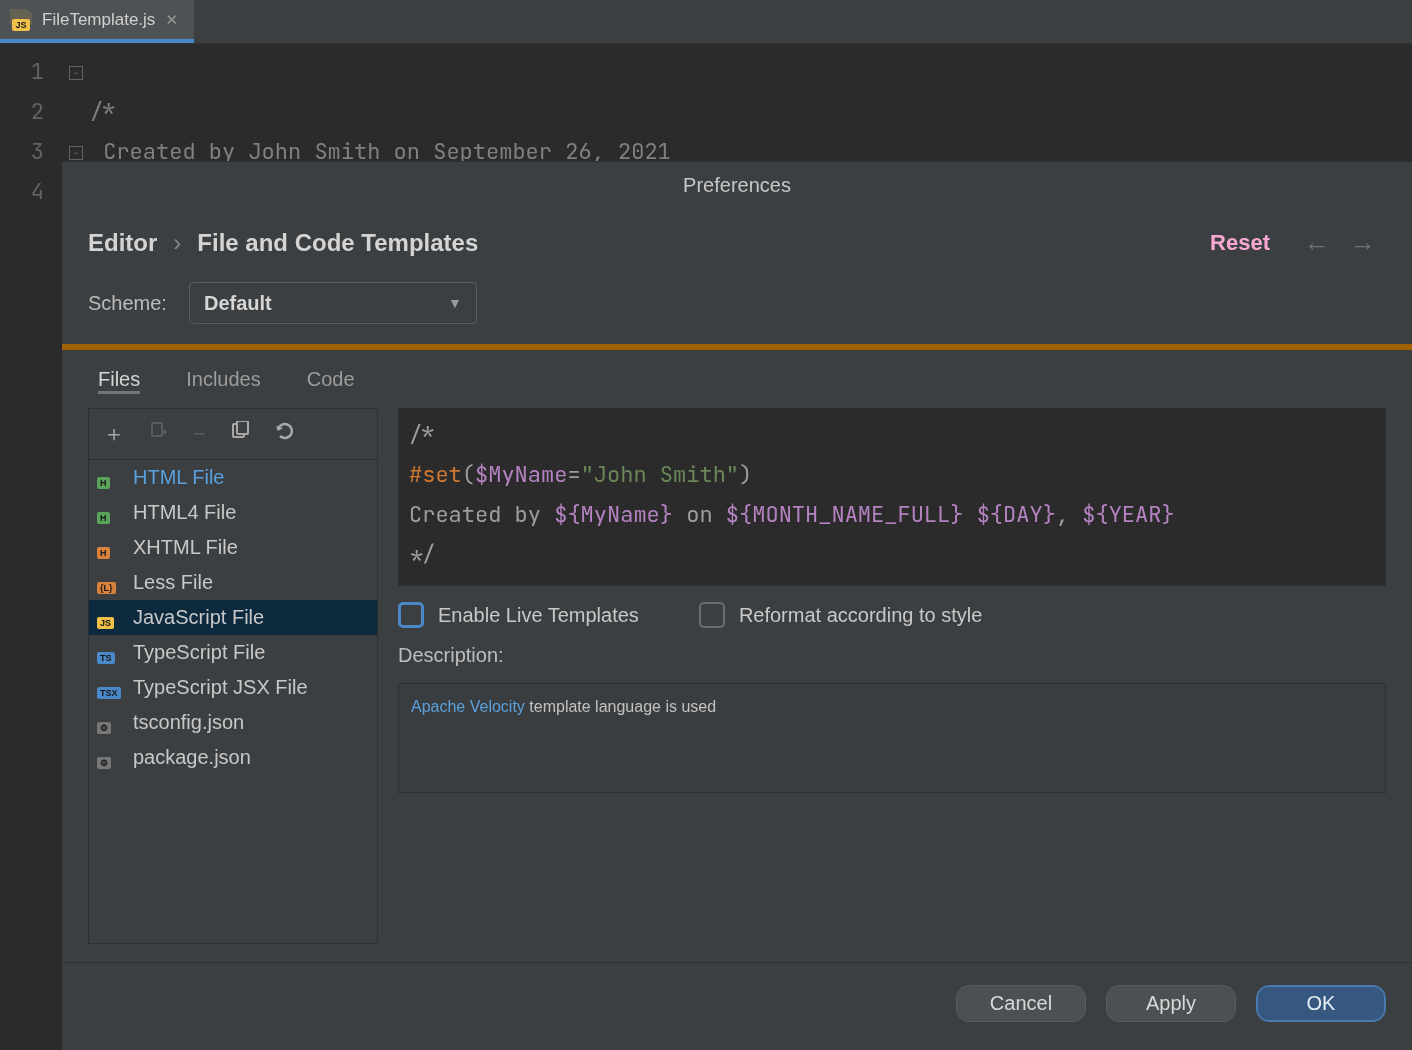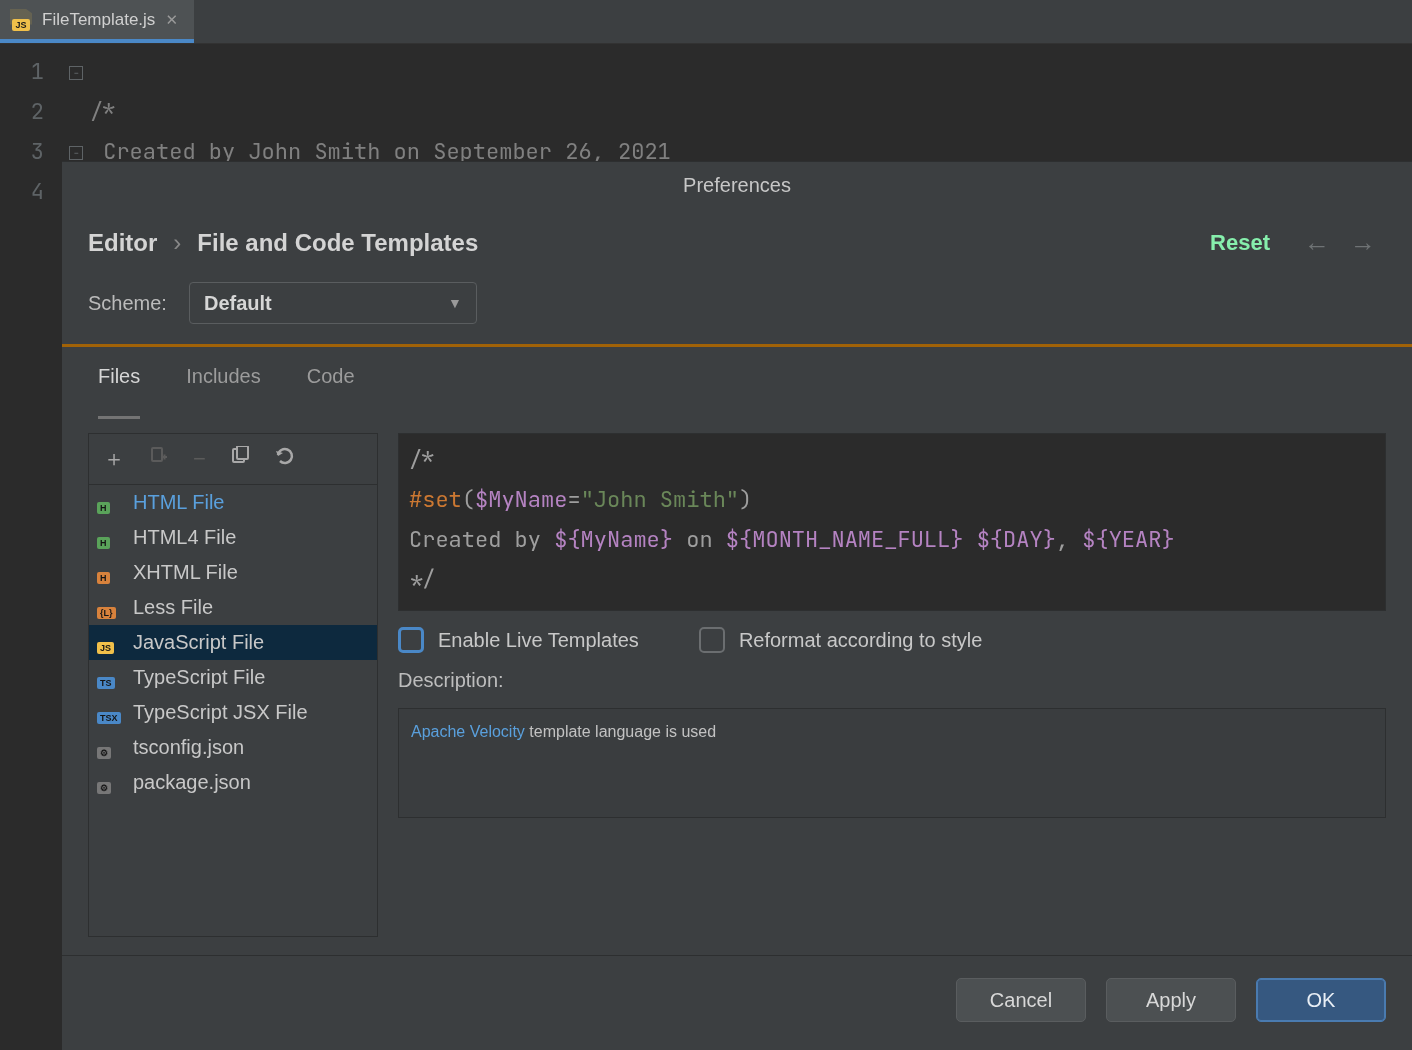--- a/index.html
+++ b/index.html
@@ -102,43 +102,43 @@
     color: #c7c7c7;
     padding: 12px 0 16px;
   }
   .crumb-row {
     display: flex; align-items: center;
     padding: 14px 26px 20px 26px;
   }
   .crumb-row .crumbs { font-size: 24px; font-weight: 700; color: #d4d4d4; display:flex; gap:16px; align-items:center;}
   .crumb-row .crumbs .sep { color:#888; font-weight:400;}
   .crumb-row .spacer { flex:1; }
-  .crumb-row .reset { color:#86efac; font-size:22px; font-weight:700; margin-right: 24px; cursor:pointer;}
+  .crumb-row .reset { color:#f9a8d4; font-size:22px; font-weight:700; margin-right: 24px; cursor:pointer;}
   .navarrow { color:#6f7375; font-size:26px; padding:0 10px; }
 
   .scheme-row {
     display:flex; align-items:center; gap:22px;
     padding: 4px 26px 20px 26px;
-    border-bottom:3px solid #a16207;
+    border-bottom:6px solid #a16207;
     font-size:20px;
   }
   .scheme-row label{ color:#bbb; }
   .select {
     display:flex; align-items:center; justify-content:space-between;
     width: 288px; height:42px;
     border:1px solid #5a5d5f; border-radius:4px;
     padding:0 14px; color:#d6d6d6; font-size:20px; font-weight:600;
     background:#3c3f41;
   }
   .select .chev{ color:#9a9a9a; font-size:14px;}
 
   .tabs2 {
     display:flex; gap:46px; padding: 18px 36px 0; font-size:20px; color:#9c9c9c;
   }
-  .tabs2 .t { padding-bottom:28px; cursor:pointer;text-align:center;}
+  .tabs2 .t { padding-bottom:0; cursor:pointer;text-align:center;}
   .tabs2 .t.active{ color:#d6d6d6; border-bottom:3px solid #747474;}
 
   .workarea{
     display:flex; gap:20px; padding: 14px 26px 0; flex:1; min-height:0;
   }
 
   .leftcol{
     width: 290px; display:flex; flex-direction:column;
     border:1px solid #2d2f30;
   }
@@ -190,21 +190,21 @@
   }
   .desc-box a{ color:#5aa0dd; text-decoration:none;}
 
   .dialog-footer{
     display:flex; justify-content:flex-end; gap:20px;
     padding:22px 26px 28px;
     border-top:1px solid #2d2f30;
     margin-top:18px;
   }
   .btn{
-    min-width:130px; height:44px; border-radius:5px;
+    min-width:130px; height:37px; border-radius:13px;
     border:1px solid #5a5d5f; background:#4c5052;
     color:#d8d8d8; font-size:20px; cursor:pointer;
   }
   .btn.primary{ background:#365880; border-color:#4a7bb0; color:#e8eef5; box-shadow:inset 0 0 0 1px #4a7bb0;}
 </style>
 </head>
 <body>
 
 <div class="tabbar">
   <div class="tab">

